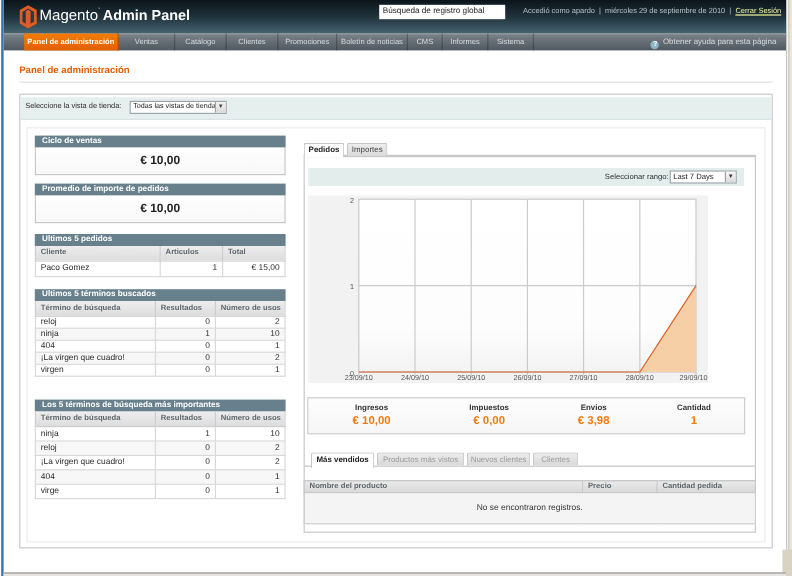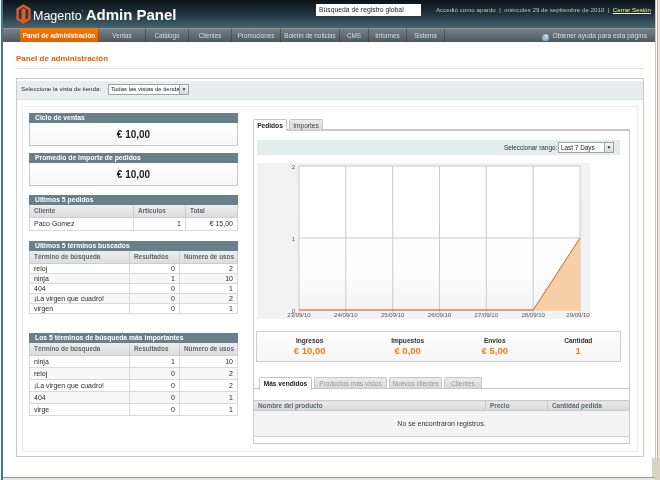--- a/index.html
+++ b/index.html
@@ -14,21 +14,21 @@
 #scrollline { left:657px; top:0; width:1px; height:480px; background:#b5b1a5; }
 #scrollbot { left:652px; top:458px; width:8px; height:22px; background:#d9d3c3; }
 
 #statusbar { left:3px; top:477px; width:652px; height:3px; background:#e8e5e0; border-top:1px solid #979797; }
 
 
 #header { left:3px; top:0; width:652px; height:28px;
   background:linear-gradient(to bottom,#0b141a 0%,#20323c 50%,#3d5965 88%,#47656f 100%); }
 #logo { left:13px; top:4px; }
 #brand { left:30px; top:6px; color:#fff; font-size:12.5px; letter-spacing:0; white-space:nowrap; }
-#brand .ap { font-size:15px; font-weight:bold; }
+#brand .ap { font-size:12px; font-weight:bold; }
 #gsearch { left:313px; top:4px; width:105px; height:12px; background:#fff; font-size:6.8px; color:#222;
   line-height:12px; padding-left:3px; border:0; white-space:nowrap; overflow:hidden; }
 #hdrright { right:4px; top:6px; font-size:6.2px; color:#b9c3c8; white-space:nowrap; }
 #hdrright a { color:#f3f6a0; text-decoration:underline; }
 
 
 #nav { left:3px; top:28px; width:652px; height:14px;
   background:linear-gradient(to bottom,#7b848b 0%,#626b71 55%,#50595f 100%); white-space:nowrap;
   box-shadow:inset 0 1px 0 rgba(255,255,255,.15); }
 #nav .tab { display:inline-block; height:14px; line-height:15px; font-size:6.3px; color:#d9dcde;
@@ -276,21 +276,21 @@
       <td style="width:29%;">
             <span class="lab">Ingresos</span>
             <span class="val">€ 10,00</span>
           </td>
       <td style="width:25%;">
             <span class="lab">Impuestos</span>
             <span class="val">€ 0,00</span>
           </td>
       <td style="width:23%;">
             <span class="lab">Envios</span>
-            <span class="val">€ 5,00</span>
+            <span class="val">€ 3,98</span>
           </td>
       <td>
             <span class="lab">Cantidad</span>
             <span class="val">1</span>
           </td>
     </tr>
   </tbody>
     </table>
 </div>
 

